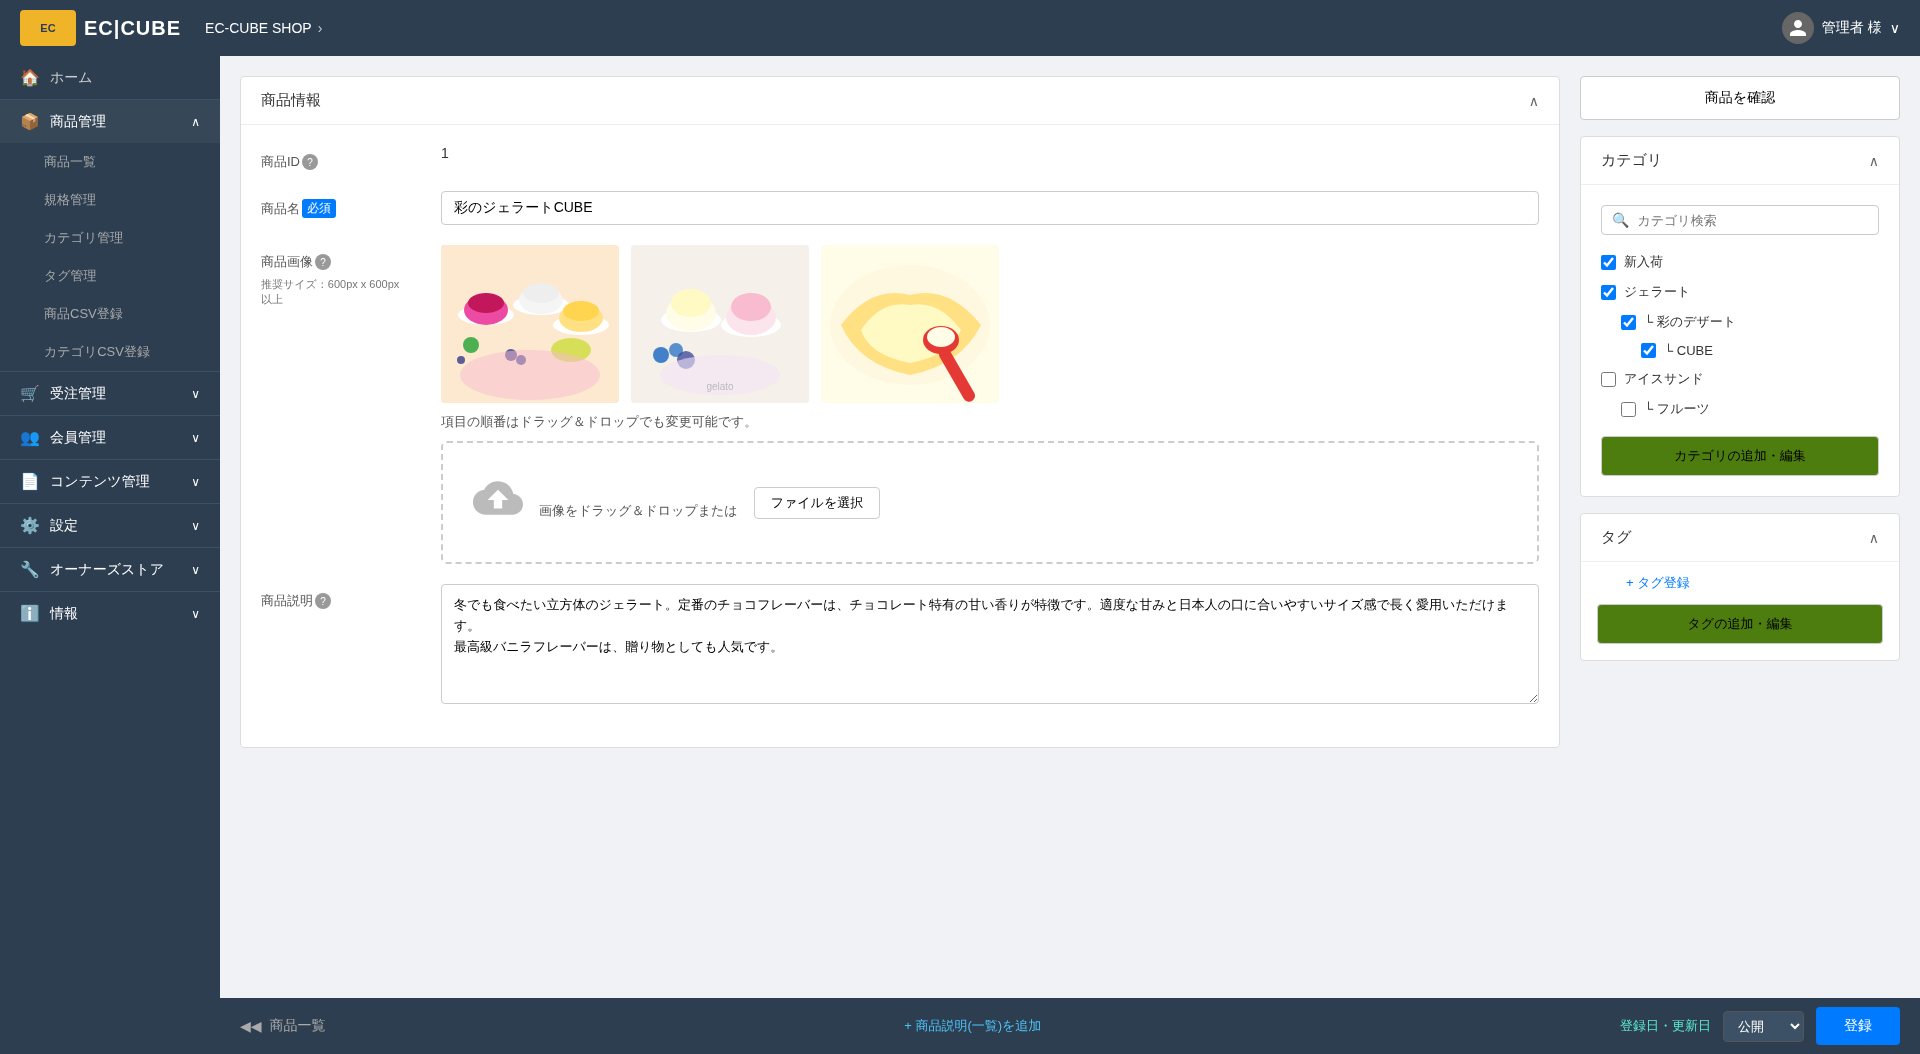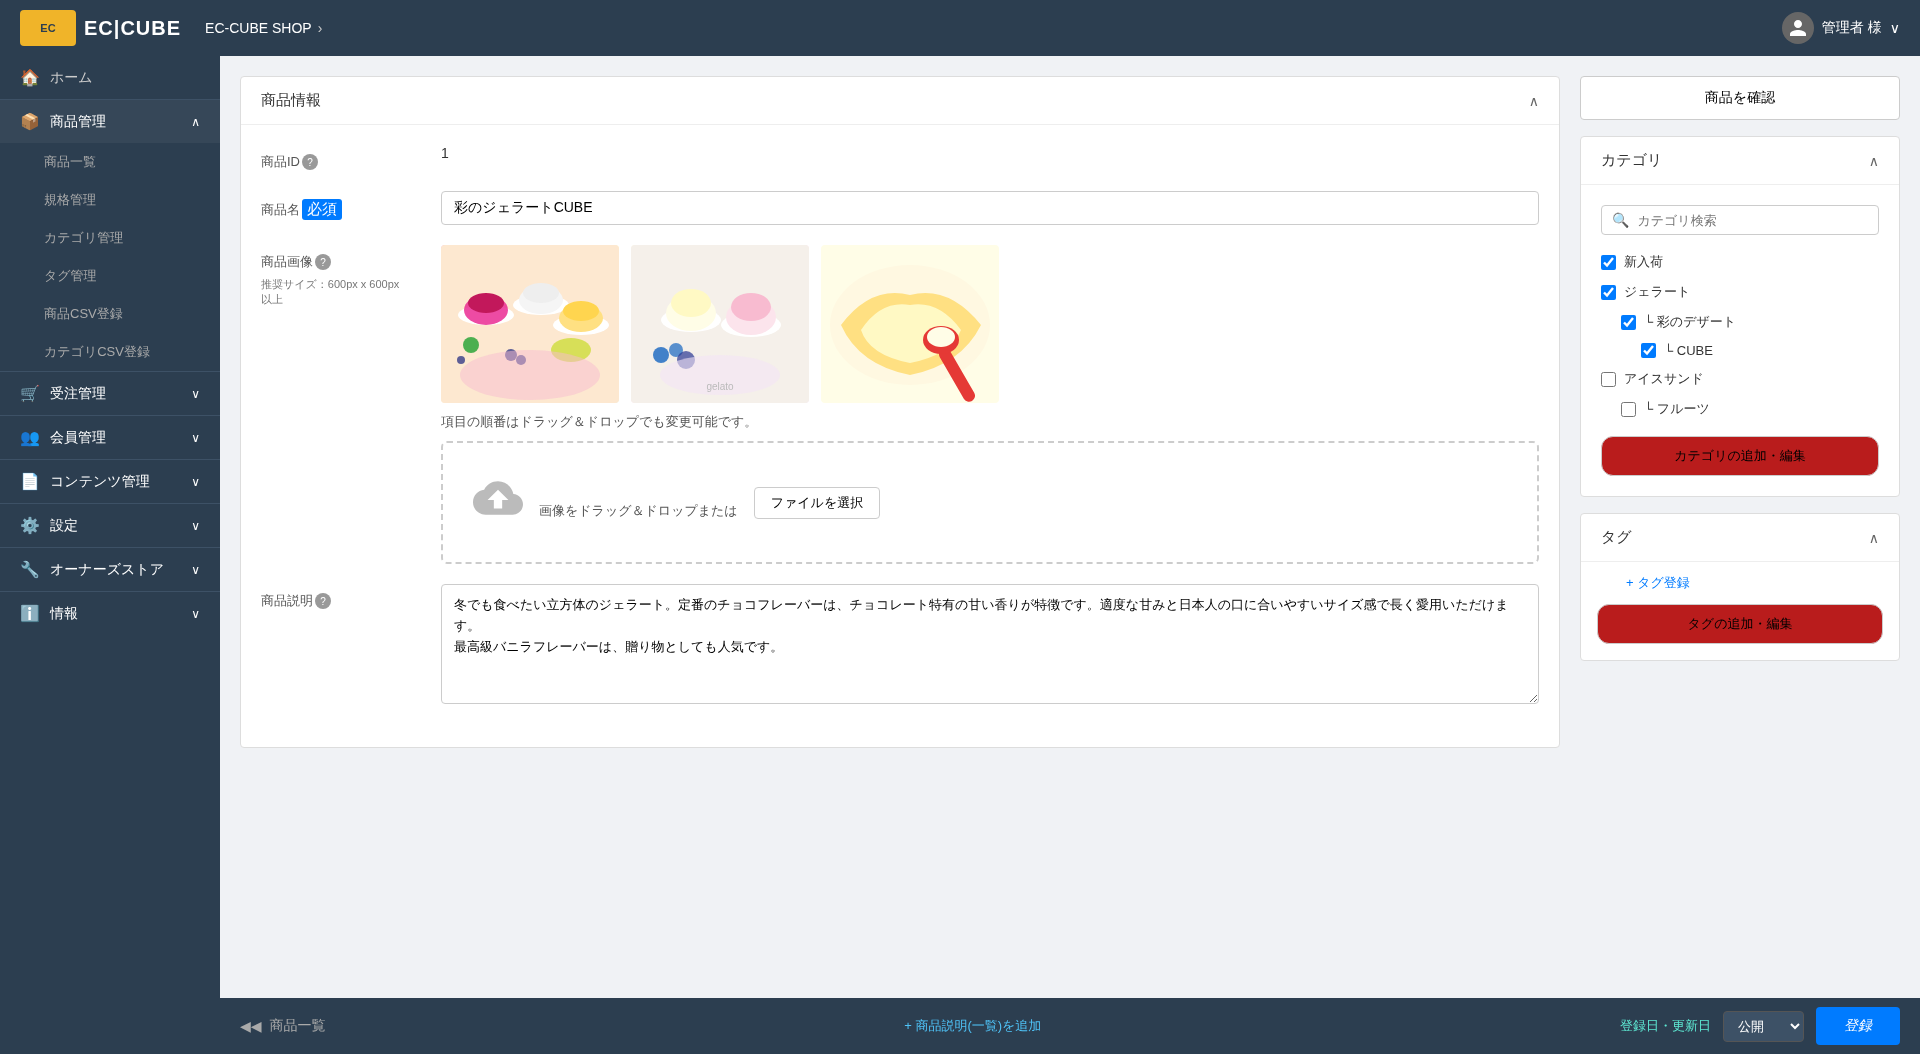--- a/index.html
+++ b/index.html
@@ -142,21 +142,21 @@
       width: 160px;
       flex-shrink: 0;
       padding-top: 8px;
       font-size: 13px;
       color: #555;
     }
     .form-label-inner { display: flex; align-items: center; gap: 2px; }
     .required-badge {
       background: #007bff;
       color: white;
-      font-size: 15px;
+      font-size: 12px;
       padding: 1px 5px;
       border-radius: 3px;
     }
     .help-icon {
       display: inline-flex;
       align-items: center;
       justify-content: center;
       width: 16px; height: 16px;
       border-radius: 50%;
       background: #999;
@@ -261,23 +261,23 @@
     .category-item.sub1 { padding-left: 20px; }
     .category-item.sub2 { padding-left: 40px; }
     .checkbox {
       width: 15px; height: 15px;
       accent-color: #007bff;
     }
 
     .category-add-btn, .tag-add-btn {
       width: 100%;
       padding: 10px;
-      background: #b91c1c;
+      background: #4d7c0f;
       border: 1px solid #ccc;
-      border-radius: 12px;
+      border-radius: 4px;
       font-size: 13px;
       cursor: pointer;
       font-family: inherit;
       text-align: center;
     }
 
     
     .tag-register {
       display: flex;
       align-items: center;
@@ -342,21 +342,20 @@
     .register-btn {
       background: #007bff;
       color: white;
       border: none;
       padding: 10px 28px;
       border-radius: 4px;
       font-size: 14px;
       cursor: pointer;
       font-weight: 500;
       font-family: inherit;
-      font-style: italic;
     }
 
     
     .gelato-img {
       width: 178px;
       height: 158px;
       border-radius: 4px;
       overflow: hidden;
       position: relative;
     }

